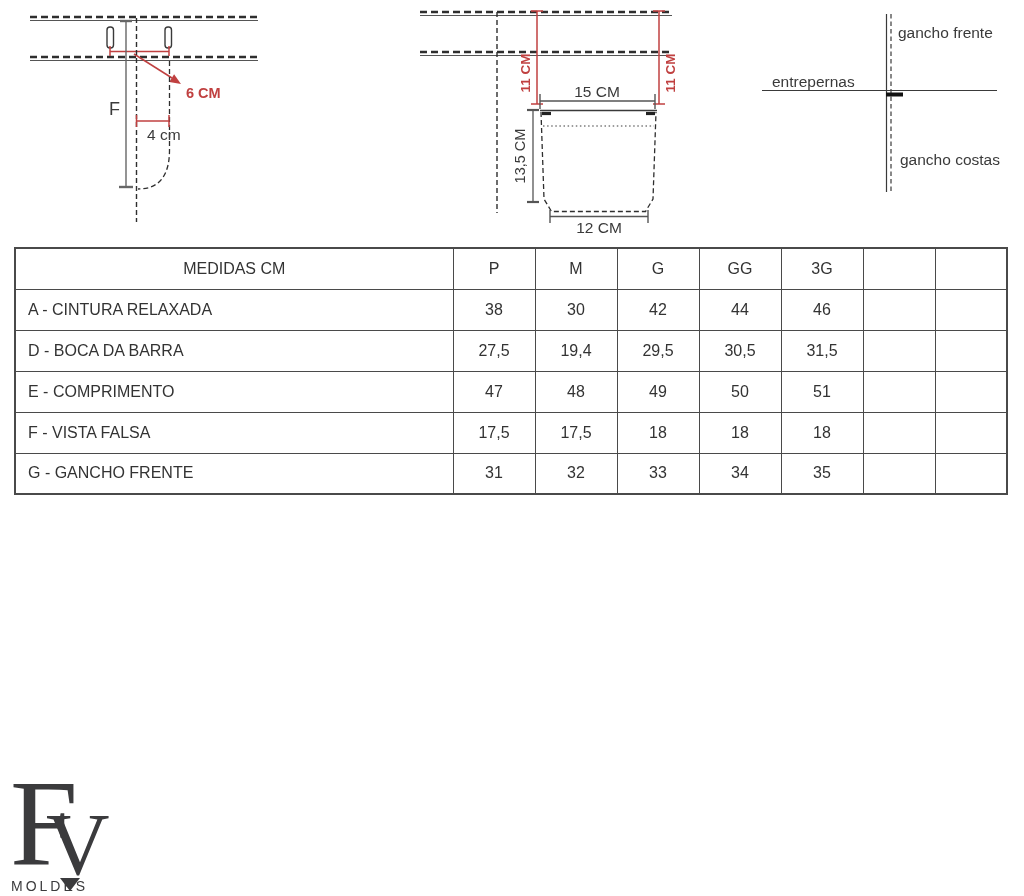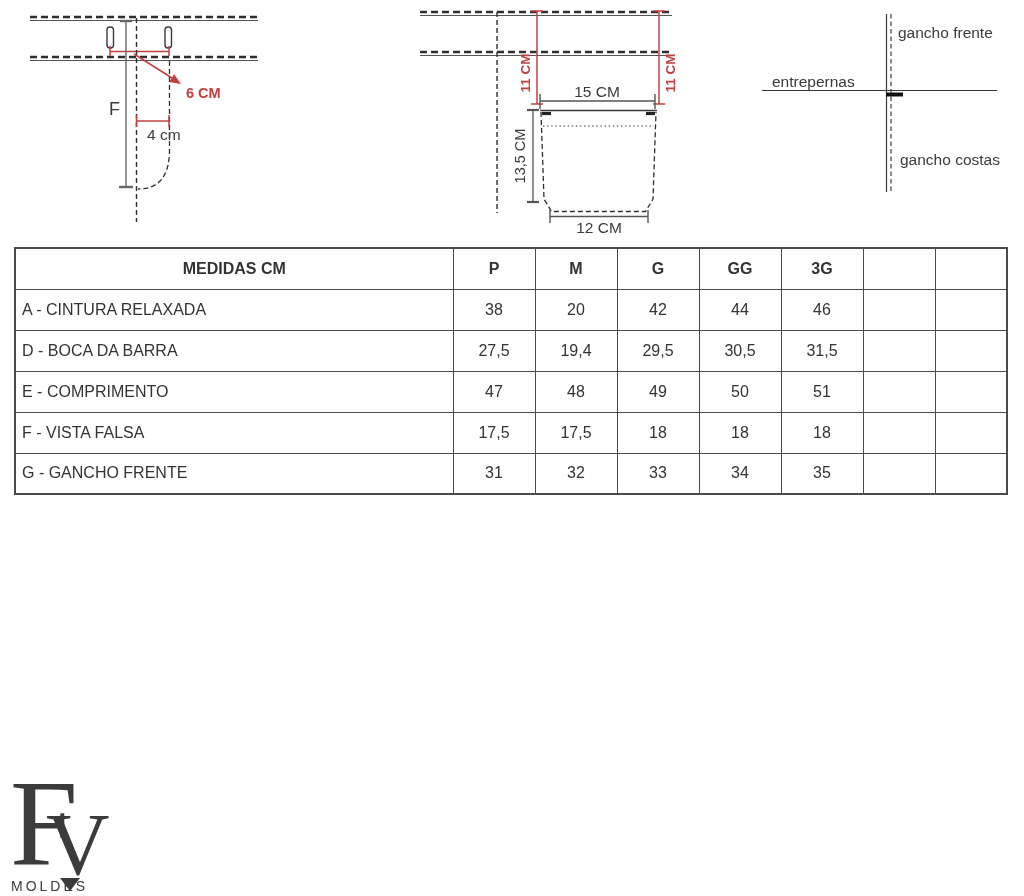--- a/index.html
+++ b/index.html
@@ -7,23 +7,23 @@
   body { width: 1024px; height: 896px; font-family: "Liberation Sans", sans-serif; position: relative; overflow: hidden; }
   .canvas { position: absolute; inset: 0; background: #fff; }
 
   svg { position: absolute; overflow: visible; }
   svg text { font-family: "Liberation Sans", sans-serif; fill: #3a3a3a; }
   svg text.red { fill: #c04040; font-weight: bold; }
 
   
   .meas-table { position: absolute; left: 14px; top: 247px; width: 992px; border-collapse: collapse; table-layout: fixed; border: 2px solid #4a4a4a; }
   .meas-table th, .meas-table td { border: 1px solid #4a4a4a; height: 41px; font-size: 16px; color: #333; vertical-align: middle; background: #fff; }
-  .meas-table th { font-weight: bold; text-align: center; }
+  .meas-table th { font-weight: normal; text-align: center; }
   .meas-table td.val { text-align: center; }
-  .meas-table td.lbl { text-align: left; padding-left: 6px; }
+  .meas-table td.lbl { text-align: left; padding-left: 12px; }
 
   
   .logo { position: absolute; left: 8px; top: 782px; width: 140px; height: 114px; color: #3b3b3d; }
   .logo-f { position: absolute; left: 2px; top: -20px; font-family: "Liberation Serif", serif; font-size: 122px; line-height: 1; font-weight: normal; }
   .logo-v { position: absolute; left: 38px; top: 19px; font-family: "Liberation Serif", serif; font-size: 88px; line-height: 1; font-weight: normal; }
   .logo-wordmark { position: absolute; left: 3px; top: 96px; font-size: 14px; letter-spacing: 3px; color: #3b3b3d; }
   .logo-triangle { position: absolute; left: 52px; top: 96px; width: 0; height: 0; border-left: 10px solid transparent; border-right: 10px solid transparent; border-top: 13px solid #3b3b3d; }
 </style>
 </head>
 <body>
@@ -138,21 +138,21 @@
         <th>GG</th>
         <th>3G</th>
         <th></th>
         <th></th>
       </tr>
     </thead>
     <tbody>
       <tr>
         <td class="lbl">A - CINTURA RELAXADA</td>
         <td class="val">38</td>
-        <td class="val">20</td>
+        <td class="val">30</td>
         <td class="val">42</td>
         <td class="val">44</td>
         <td class="val">46</td>
         <td class="val"></td>
         <td class="val"></td>
       </tr>
       <tr>
         <td class="lbl">D - BOCA DA BARRA</td>
         <td class="val">27,5</td>
         <td class="val">19,4</td>

